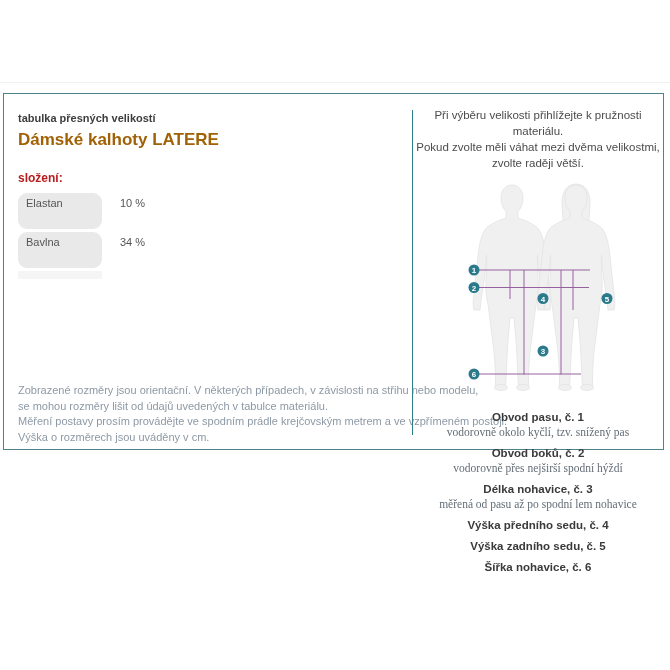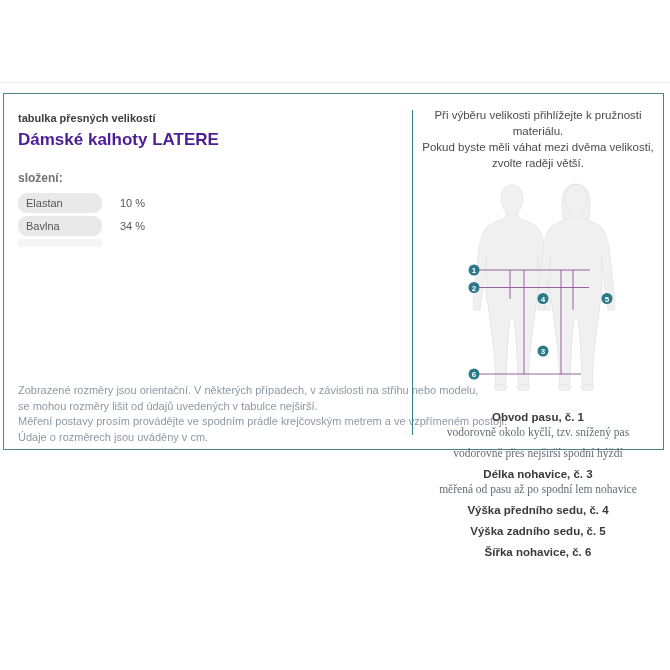--- a/index.html
+++ b/index.html
@@ -10,25 +10,25 @@
   .top-rule{position:absolute;left:0;top:82px;width:670px;border-top:1px solid #f1f1f1;}
   .frame{
     position:absolute;left:3px;top:93px;width:661px;height:357px;
     border:1px solid #4e828c;box-sizing:border-box;background:#fff;
   }
   .left-panel{position:absolute;left:0;top:0;width:408px;height:100%;padding-left:14px;box-sizing:border-box;}
   .divider{position:absolute;left:408px;top:16px;bottom:14px;width:0;border-left:1px solid #2f7f88;}
   .right-panel{position:absolute;left:409px;right:0;top:0;bottom:0;text-align:center;}
 
   .subtitle{margin-top:18px;font-size:11px;font-weight:bold;color:#3d3d3d;}
-  .title{margin-top:6px;font-size:17px;font-weight:bold;color:#4c1d95;}
-  .comp-label{margin-top:21px;font-size:12px;font-weight:bold;color:#737373;}
+  .title{margin-top:6px;font-size:17px;font-weight:bold;color:#a16207;}
+  .comp-label{margin-top:21px;font-size:12px;font-weight:bold;color:#b91c1c;}
   .comp-table{margin-top:8px;}
   .comp-row{display:flex;margin-bottom:3px;font-size:11px;color:#555;}
-  .comp-cell-label{width:76px;background:#e9e9e9;padding:4px 0 4px 8px;border-radius:9px;}
+  .comp-cell-label{width:76px;background:#e9e9e9;padding:4px 0 20px 8px;border-radius:9px;}
   .comp-cell-value{padding:4px 0 4px 18px;}
   .comp-ghost{width:84px;height:8px;background:#f5f5f5;}
   .disclaimer{
     position:absolute;left:14px;bottom:4px;font-size:11px;line-height:15.5px;
     color:#8d99a5;white-space:nowrap;
   }
 
   .intro{margin-top:13px;font-size:11.5px;line-height:16px;color:#4b4b4b;}
   .diagram{display:block;margin:11px 0 0 40px;}
   .measurements{margin-top:18px;}
@@ -55,32 +55,32 @@
       </div>
       <div class="comp-row">
         <div class="comp-cell-label">Bavlna</div>
         <div class="comp-cell-value">34 %</div>
       </div>
       <div class="comp-ghost"></div>
     </div>
 
     <div class="disclaimer">
       <div>Zobrazené rozměry jsou orientační. V některých případech, v závislosti na střihu nebo modelu,</div>
-      <div>se mohou rozměry lišit od údajů uvedených v tabulce nejširší.</div>
+      <div>se mohou rozměry lišit od údajů uvedených v tabulce materiálu.</div>
       <div>Měření postavy prosím provádějte ve spodním prádle krejčovským metrem a ve vzpřímeném postoji.</div>
-      <div>Údaje o rozměrech jsou uváděny v cm.</div>
+      <div>Výška o rozměrech jsou uváděny v cm.</div>
     </div>
   </div>
 
   <div class="divider"></div>
 
   <div class="right-panel">
     <div class="intro">
       <div>Při výběru velikosti přihlížejte k pružnosti materiálu.</div>
-      <div>Pokud byste měli váhat mezi dvěma velikosti,</div>
+      <div>Pokud zvolte měli váhat mezi dvěma velikostmi,</div>
       <div>zvolte raději větší.</div>
     </div>
 
     <svg class="diagram" width="200" height="210" viewBox="0 0 200 210">
 
       <g fill="#f0f0f0" stroke="#e2e2e2" stroke-width="0.75">
         <path d="M59,3 C66,3 70,8.5 70,16 C70,22 68,26.5 65,29.5 L65,36
                  C74,39 82,42.5 86,47.5 C90,54 92,63 93,75 C94,87 96,99 97,111
                  C98,119 98,125 97,128 L91,128 C90,117 88,105 86.5,96
                  C85.5,89 85,81 84.5,73 C84,81 84.5,90 85,98
@@ -156,20 +156,21 @@
         </g>
       </g>
     </svg>
 
     <div class="measurements">
       <div class="m-group">
         <div class="m-label">Obvod pasu, č. 1</div>
         <div class="m-desc">vodorovně okolo kyčlí, tzv. snížený pas</div>
       </div>
       <div class="m-group">
+        <div class="m-label">Obvod boků, č. 2</div>
         <div class="m-desc">vodorovně přes nejširší spodní hýždí</div>
       </div>
       <div class="m-group">
         <div class="m-label">Délka nohavice, č. 3</div>
         <div class="m-desc">měřená od pasu až po spodní lem nohavice</div>
       </div>
       <div class="m-group">
         <div class="m-label">Výška předního sedu, č. 4</div>
       </div>
       <div class="m-group">

